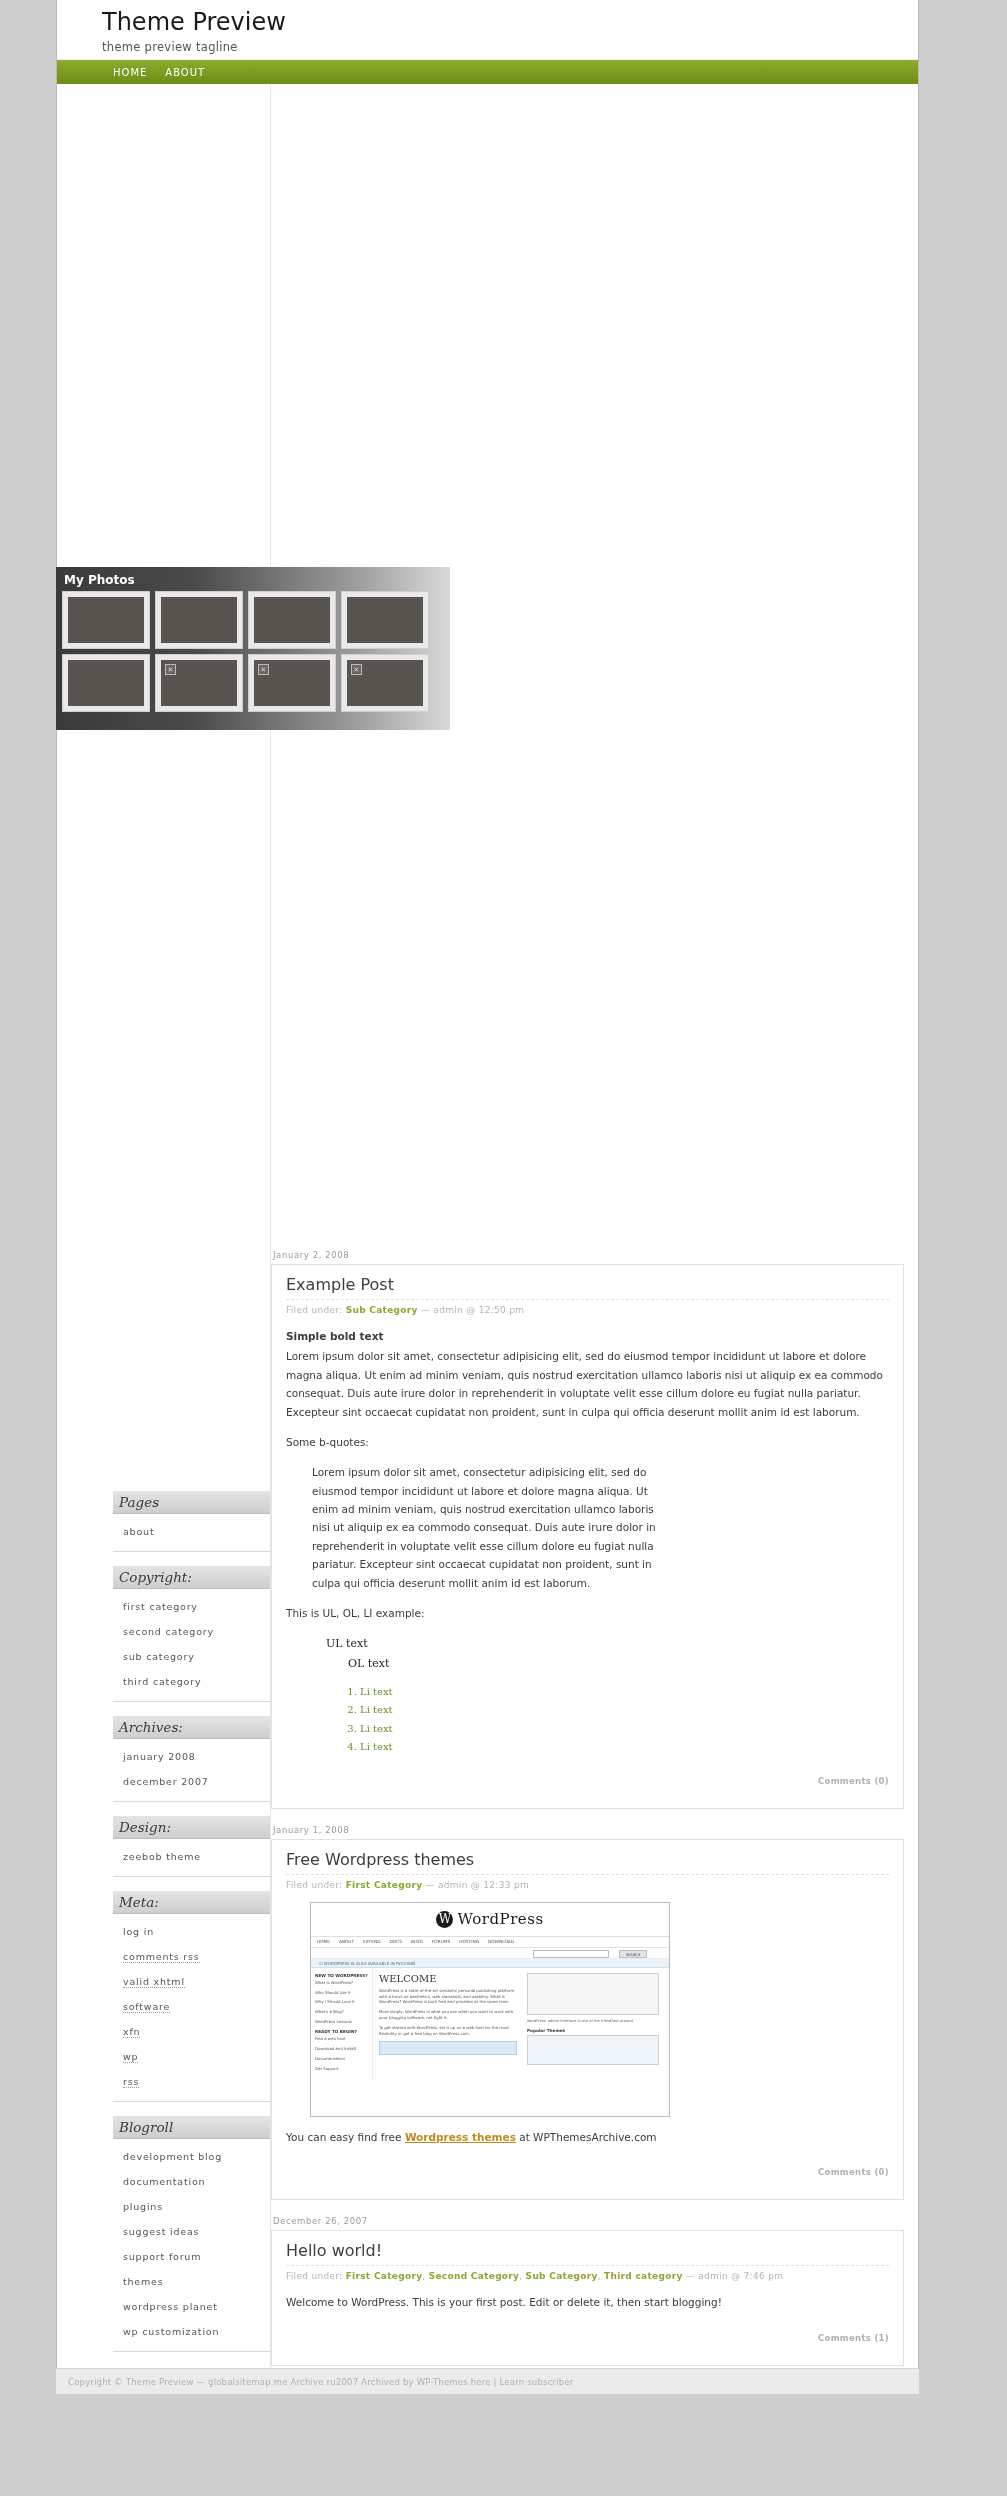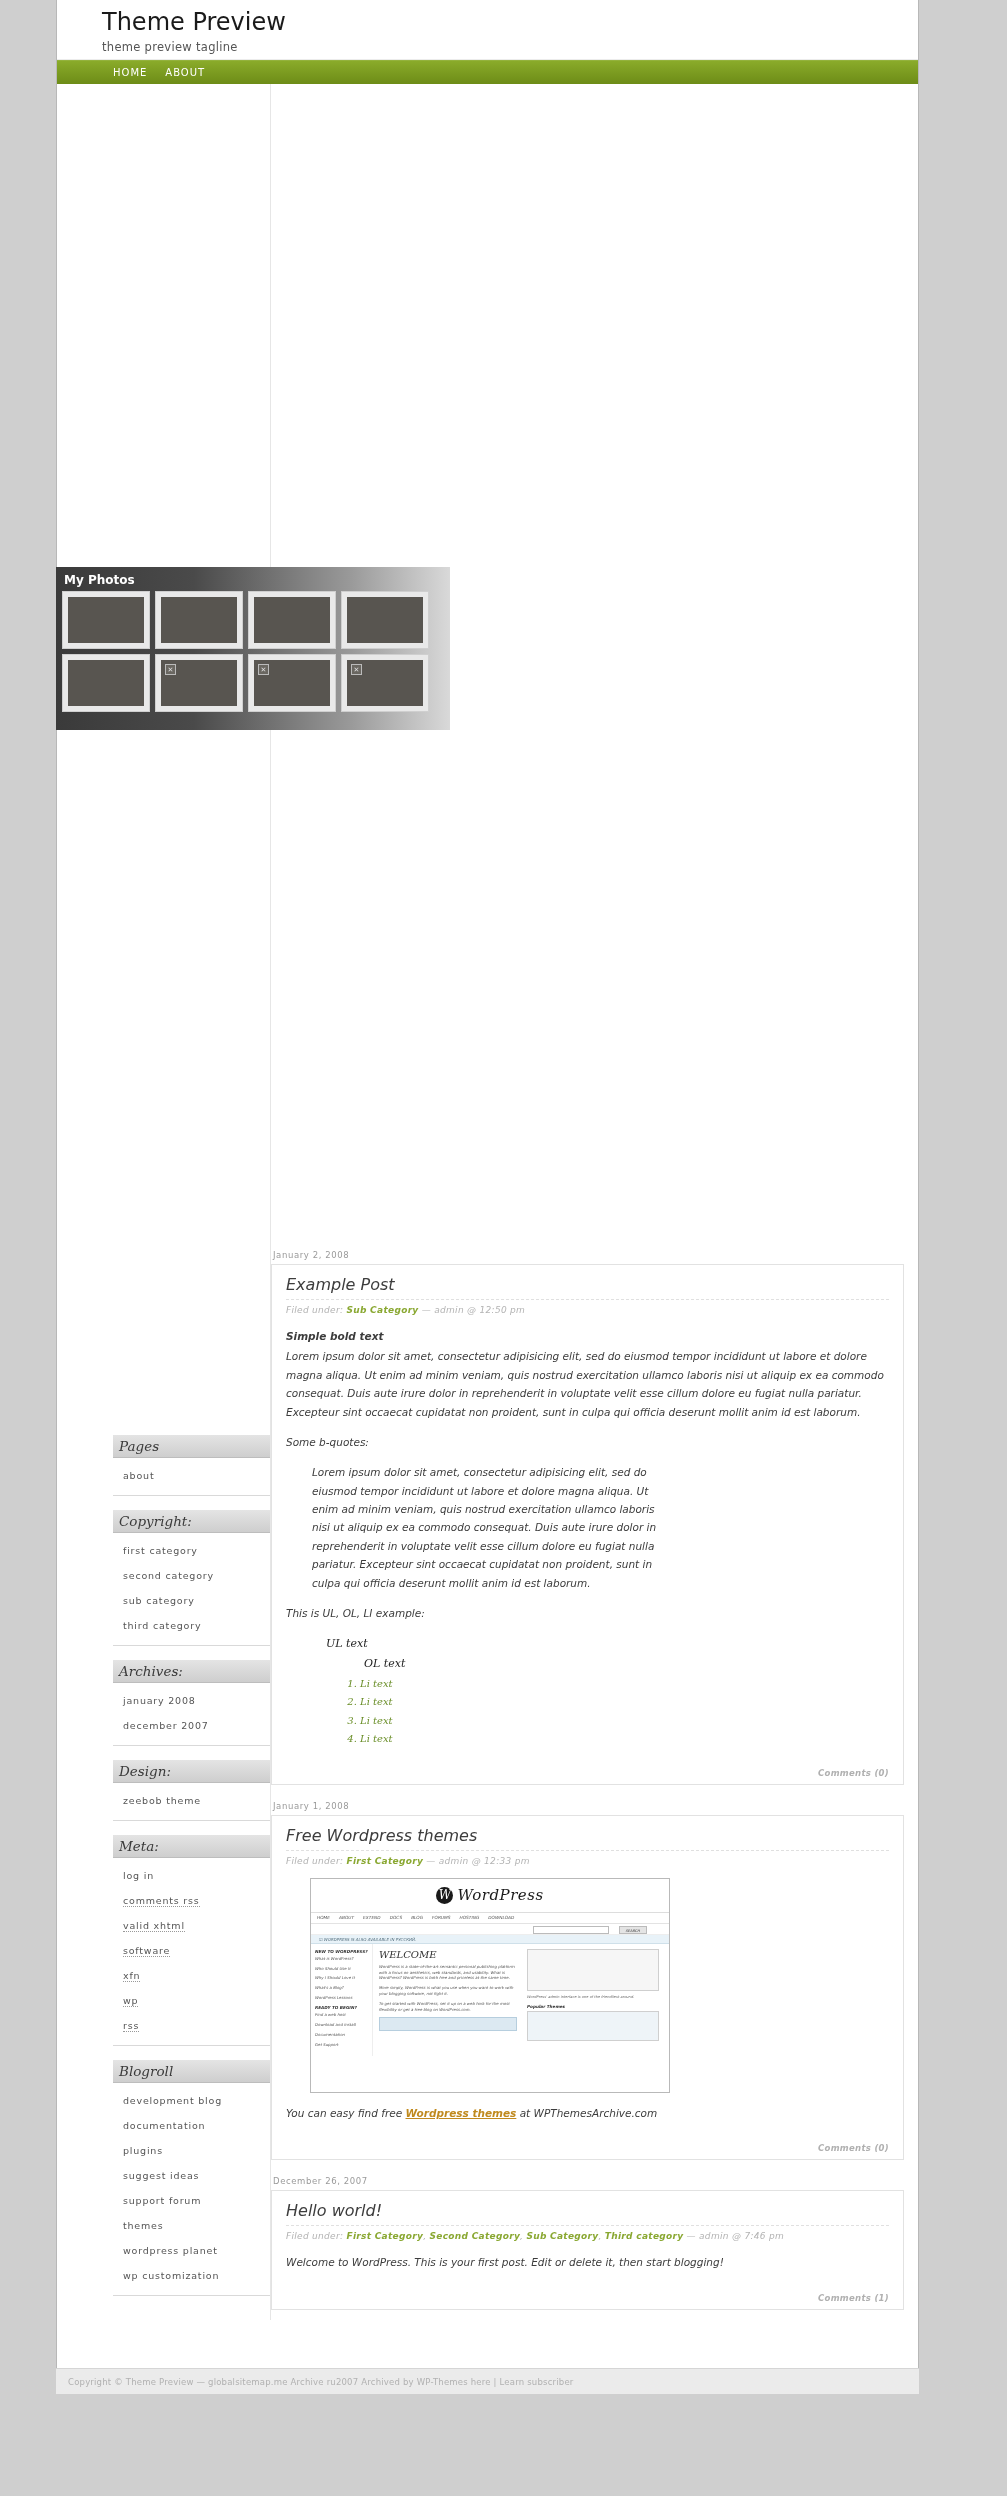--- a/index.html
+++ b/index.html
@@ -166,22 +166,21 @@
   .post-date {
     font-size: 8.5px;
     color: #9a9a9a;
     padding: 6px 0 4px 2px;
     letter-spacing: 0.6px;
   }
   .post {
     border: 1px solid #e2e2e2;
     background: #fff;
     margin: 0 14px 10px 0;
-    padding: 10px 14px 6px 14px;
-    font-style: italic;
+    padding: 10px 14px 22px 14px;
   }
   .post h2.post-title {
     font-family: "DejaVu Sans", sans-serif;
     font-size: 16px;
     font-weight: normal;
     color: #3d3d3d;
     margin: 0 0 5px 0;
     padding-bottom: 5px;
     border-bottom: 1px dashed #e0e0e0;
   }
@@ -202,23 +201,23 @@
   .post-body blockquote {
     margin: 0 0 12px 26px;
     padding: 0;
     font-size: 10.5px;
     color: #3c3c3c;
     line-height: 1.75;
     width: 350px;
   }
   .ul-ol-block { margin: 0 0 10px 40px; font-family: "DejaVu Serif", serif; }
   .ul-ol-block .ul-text { font-size: 11px; color: #222; }
-  .ul-ol-block .ol-text { font-size: 11px; color: #222; margin-left: 38px; }
+  .ul-ol-block .ol-text { font-size: 11px; color: #222; margin-left: 22px; }
   .ul-ol-block ol {
-    margin: 2px 0 0 34px;
+    margin: 10px 0 0 34px;
     padding: 0;
     font-size: 10px;
     color: #6b8f2a;
   }
   .ul-ol-block ol li { margin-bottom: 1px; }
   .ul-ol-block ol li span { color: #6b8f2a; }
   .comments-line {
     text-align: right;
     font-size: 8.5px;
     color: #b0b0b0;

